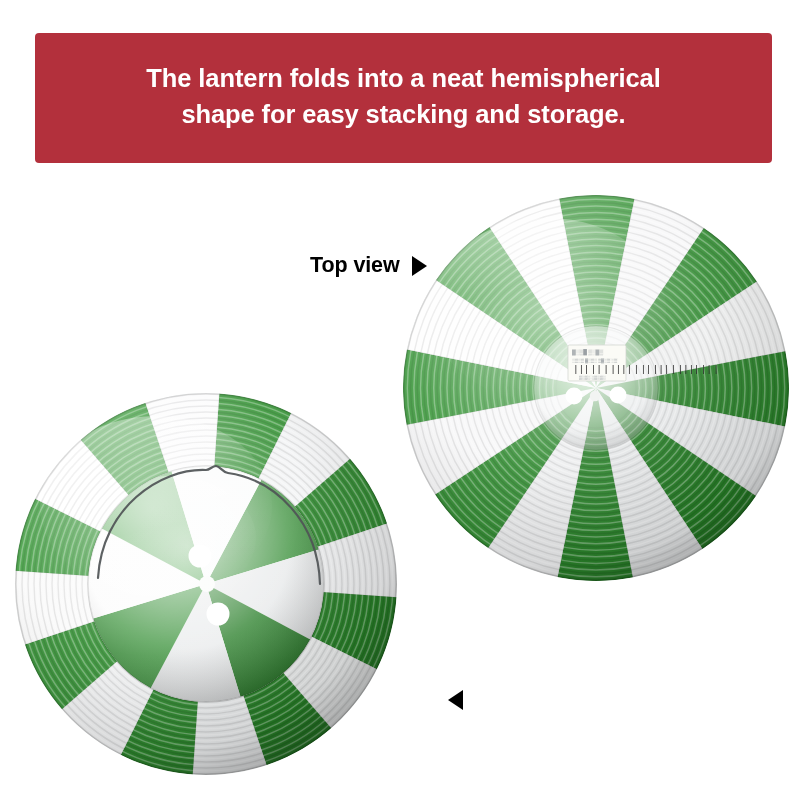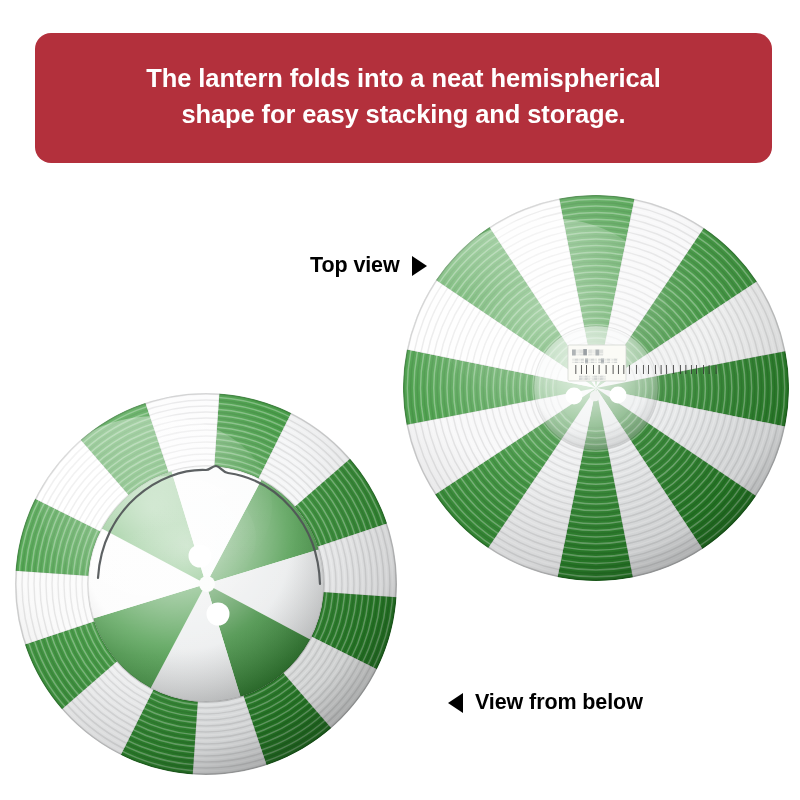--- a/index.html
+++ b/index.html
@@ -17,21 +17,21 @@
     -webkit-font-smoothing: antialiased;
   }
 
   
   #banner {
     position: absolute;
     left: 35px;
     top: 33px;
     width: 737px;
     height: 130px;
-    border-radius: 16px;
+    border-radius: 4px;
     background: #b3303c;
     display: flex;
     align-items: center;
     justify-content: center;
     box-sizing: border-box;
     padding: 6px 34px 10px 34px;
   }
   #banner-text {
     color: #ffffff;
     font-family: "Liberation Sans", sans-serif;
@@ -112,21 +112,20 @@
 shape for easy stacking and storage.</div>
 </div>
 
 <div id="callout-top" class="callout">
   <span>Top view</span>
   <span class="tri tri-right"></span>
 </div>
 
 <div id="callout-bottom" class="callout">
   <span class="tri tri-left"></span>
-  <span>View from below</span>
 </div>
 
 <div id="lantern-top" class="lantern">
   <svg viewBox="0 0 396 396" xmlns="http://www.w3.org/2000/svg">
     <defs>
       <radialGradient id="tv-sphere" cx="38%" cy="30%" r="78%">
         <stop offset="0%" stop-color="#ffffff" stop-opacity="0.55"></stop>
         <stop offset="52%" stop-color="#ffffff" stop-opacity="0.10"></stop>
         <stop offset="84%" stop-color="#000000" stop-opacity="0.10"></stop>
         <stop offset="100%" stop-color="#000000" stop-opacity="0.34"></stop>

